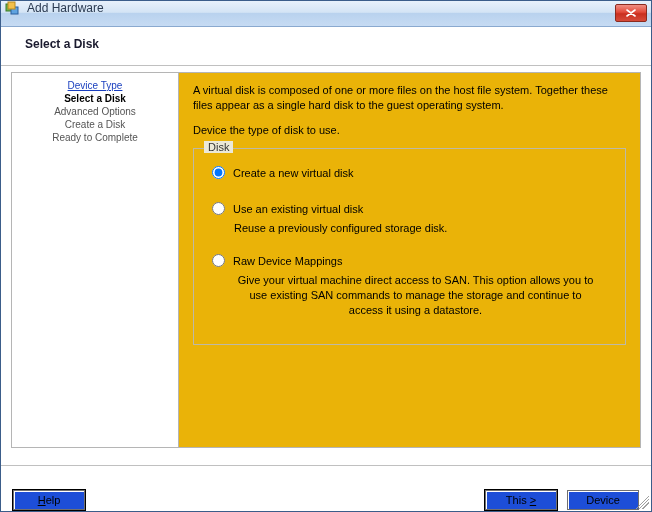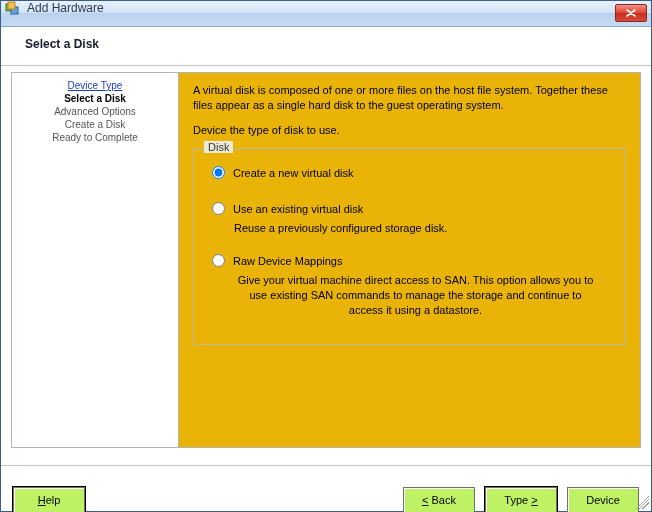--- a/index.html
+++ b/index.html
@@ -133,23 +133,23 @@
     position: absolute;
     left: 0; right: 0; bottom: 0;
     height: 46px;
     border-top: 1px solid #c0c0c0;
     display: flex;
     align-items: center;
     padding: 0 12px;
     background: #fff;
   }
   .btn {
-    height: 26px;
+    height: 20px;
     min-width: 72px;
-    background: #bef264;
+    background: #1d4ed8;
     border: 1px solid #707070;
     font-family: Tahoma, Arial, sans-serif;
     font-size: 11px;
     cursor: pointer;
     padding: 0 8px;
     box-shadow: 1px 1px 0 #fff inset;
     margin-top: 23px;
   }
   .btn.default-outline {
     box-shadow: 1px 1px 0 #fff inset, 1px 1px 0 #000, -0px -0px 0 #000;
@@ -224,19 +224,18 @@
           <span class="label">Raw Device Mappings</span>
         </div>
         <div class="desc">Give your virtual machine direct access to SAN. This option allows you to use existing SAN commands to manage the storage and continue to access it using a datastore.</div>
       </div>
     </div>
   </div>
 
   <div class="footer">
     <button class="btn default-outline"><u>H</u><span>elp</span></button>
     <div class="spacer"></div>
-    <button class="btn"><u>&lt;</u> <span>Back</span></button>
-    <button class="btn default-outline"><span>Type</span> <u>&gt;</u></button>
+    <button class="btn default-outline"><span>This</span> <u>&gt;</u></button>
     <button class="btn">Device</button>
   </div>
 
   <div class="resize-grip"></div>
 </div>
 
 </body></html>

